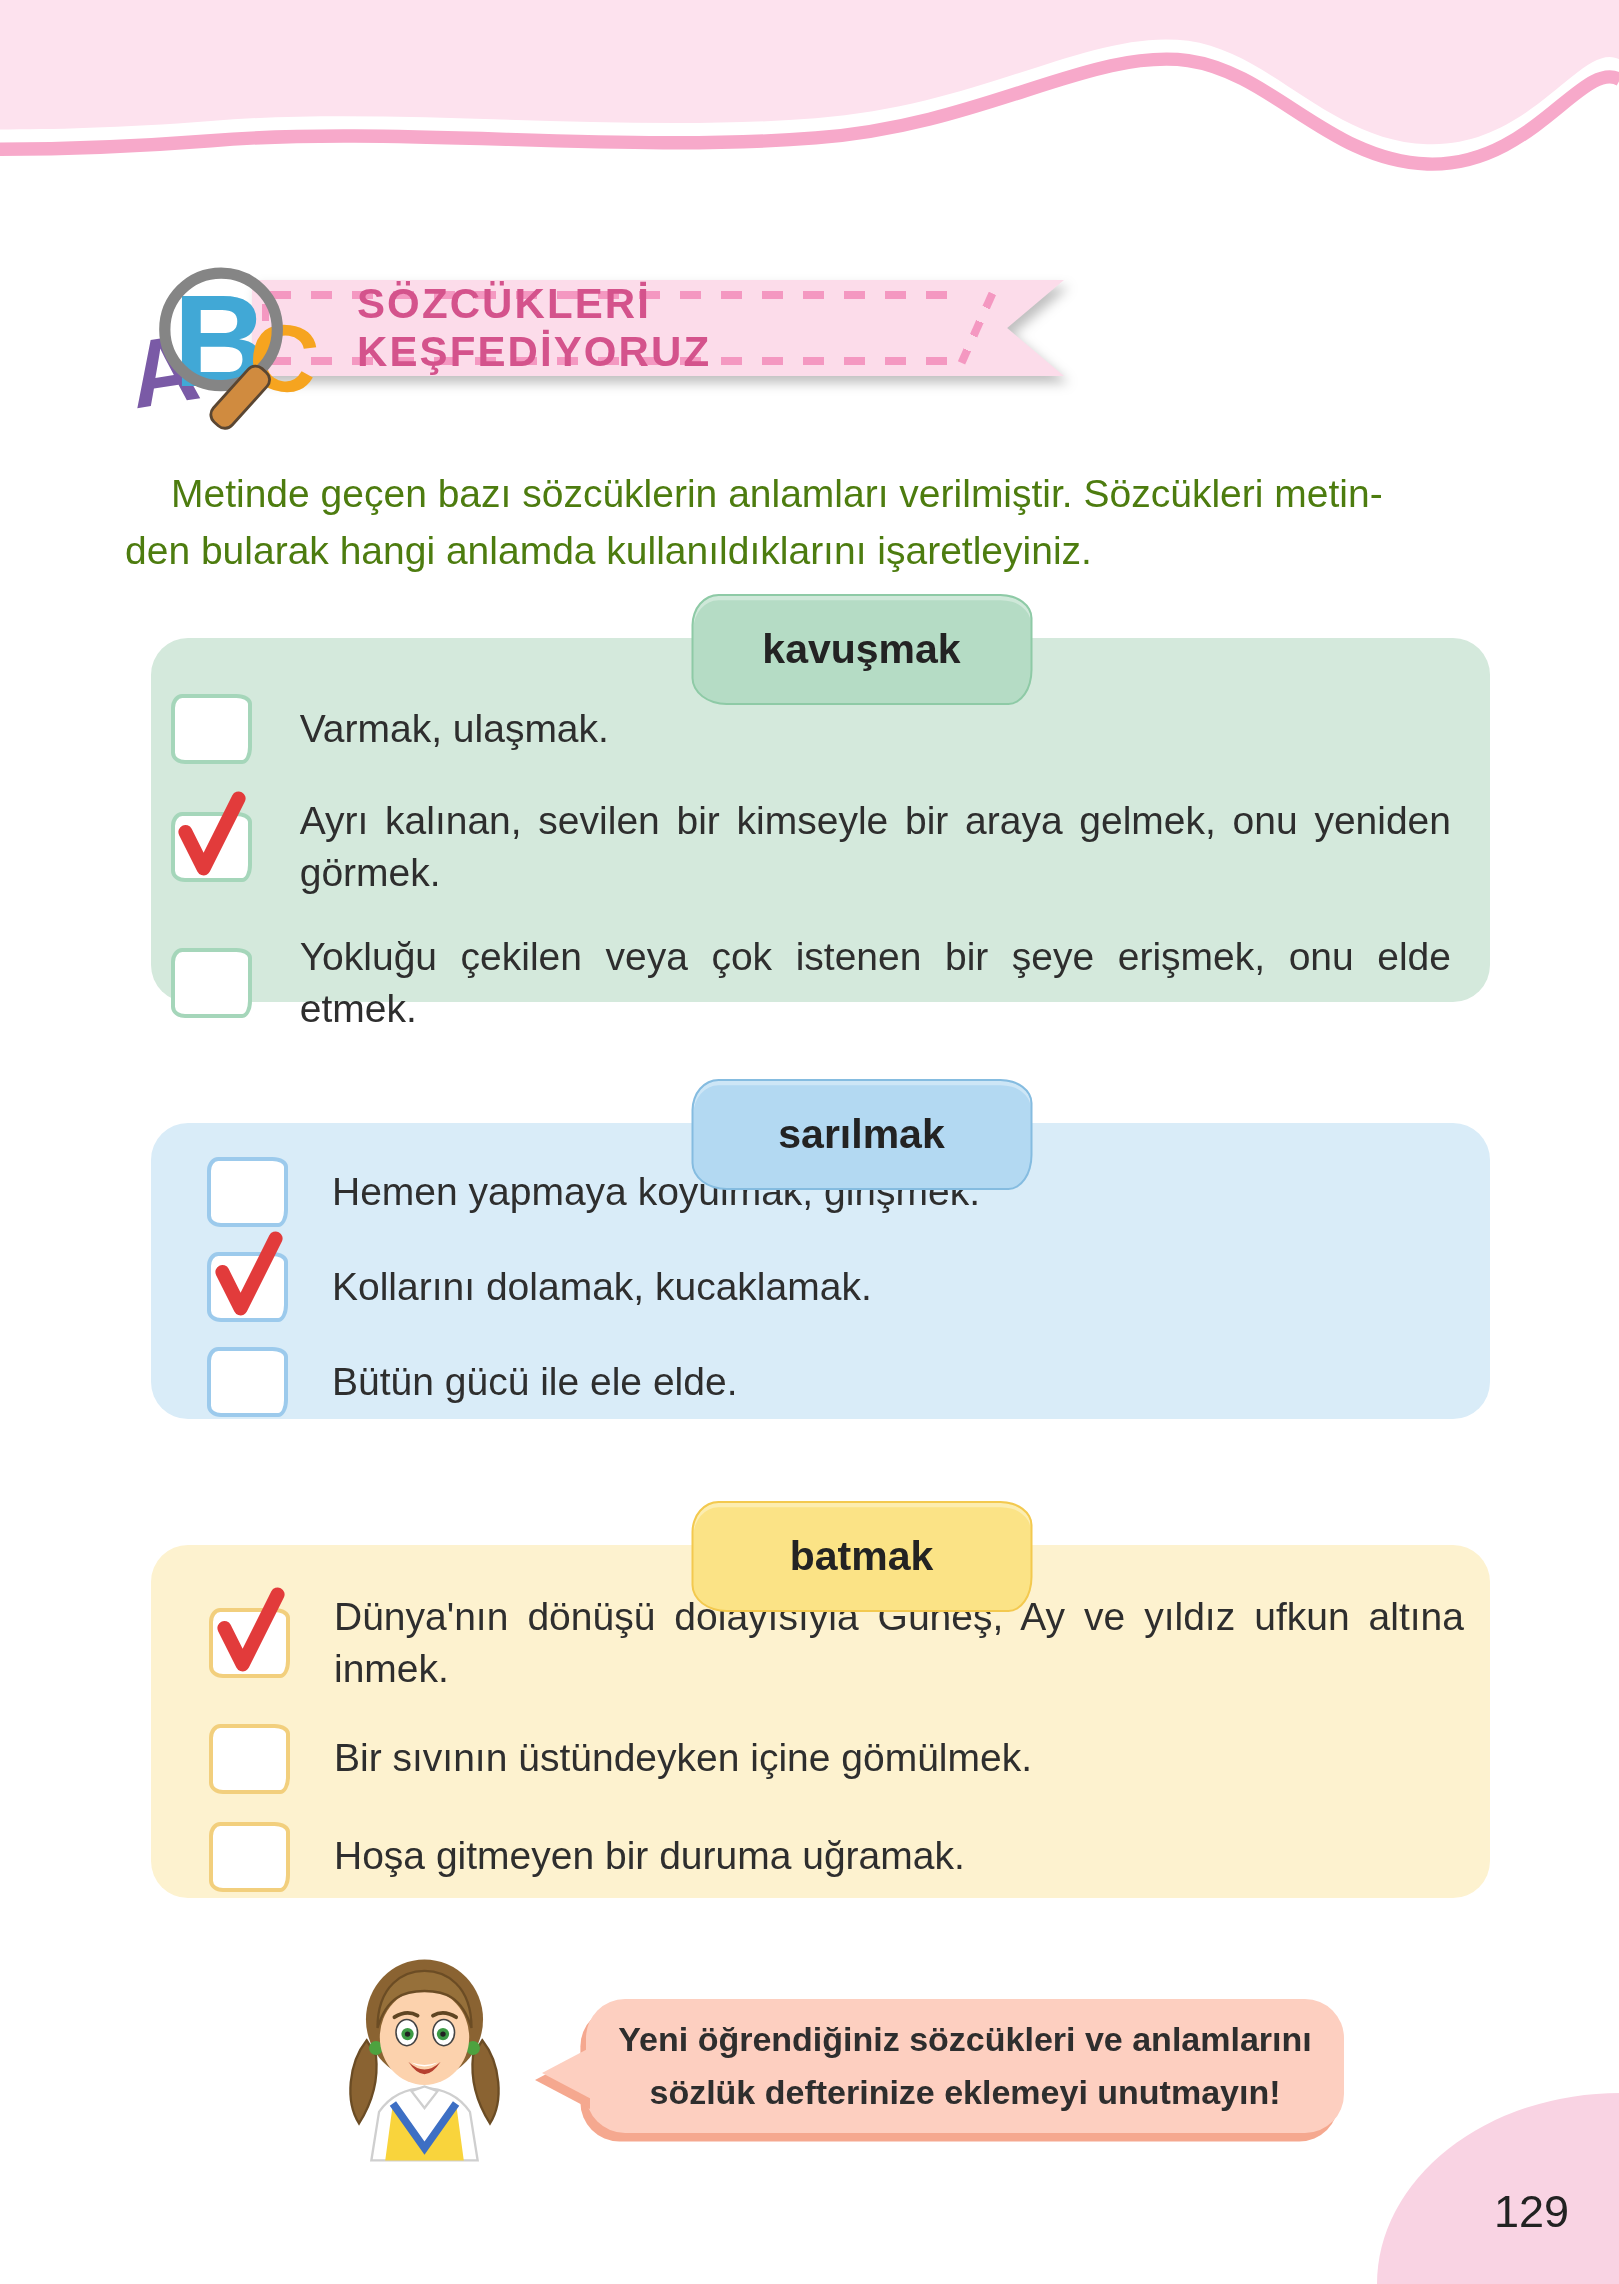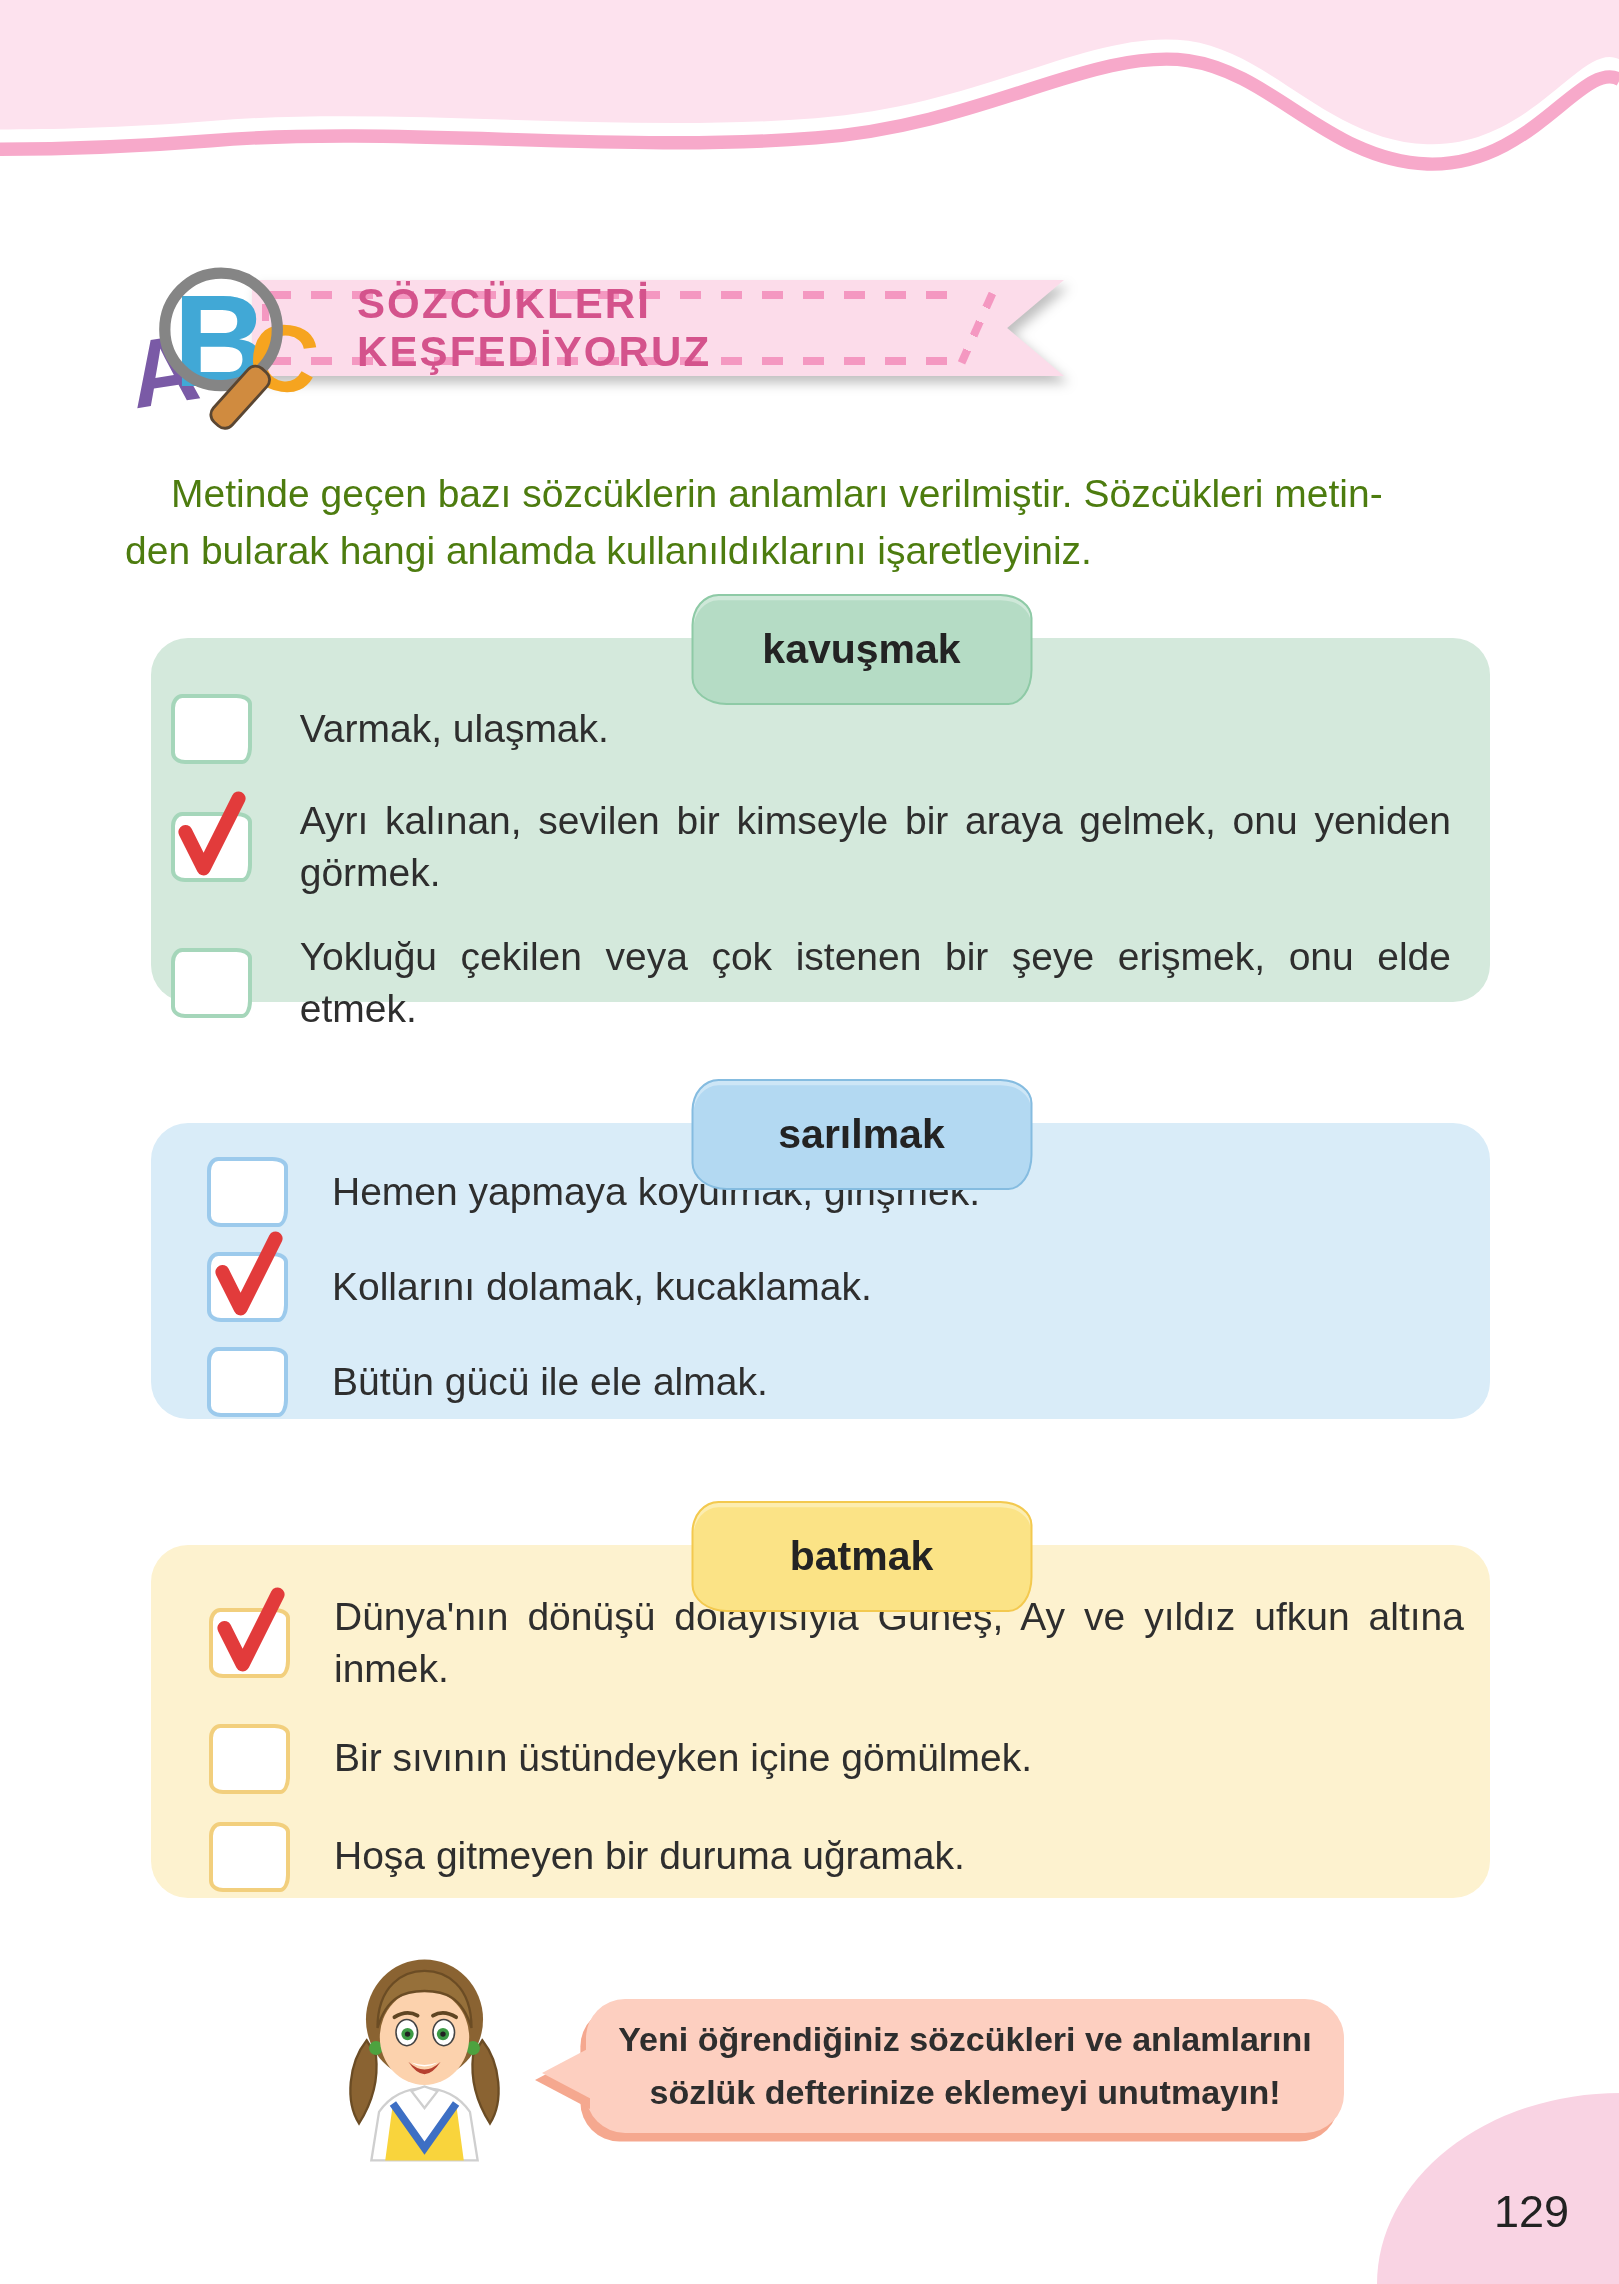--- a/index.html
+++ b/index.html
@@ -146,21 +146,21 @@
         <svg class="check" viewBox="0 0 100 126">
             <path d="M12 58 L38 110 L88 10" fill="none" stroke="var(--check_red)" stroke-width="20" stroke-linecap="round" stroke-linejoin="round"></path>
           </svg>
       </span>
       <span class="opt-text">Kollarını dolamak, kucaklamak.</span>
     </div>
     <div class="option">
       <span class="cb">
         
       </span>
-      <span class="opt-text">Bütün gücü ile ele almak.</span>
+      <span class="opt-text">Bütün gücü ile ele elde.</span>
     </div>
   </div>
 </section>
 
 <section class="word-section yellow" style="top:1501px;height:397px;">
   <div class="tab">
     <span>batmak</span>
   </div>
   <div class="panel">
     <div class="option">

